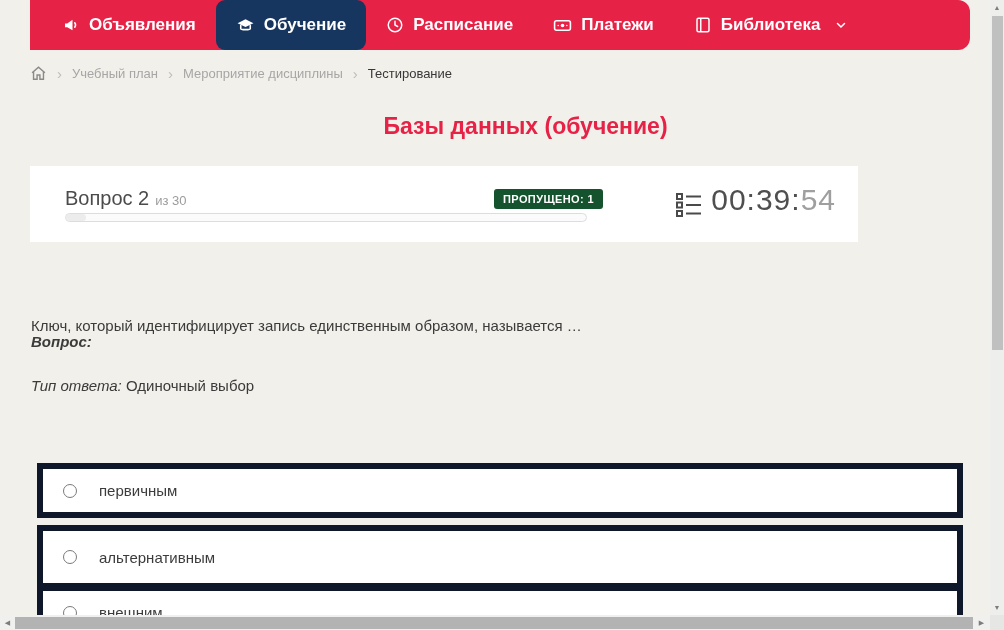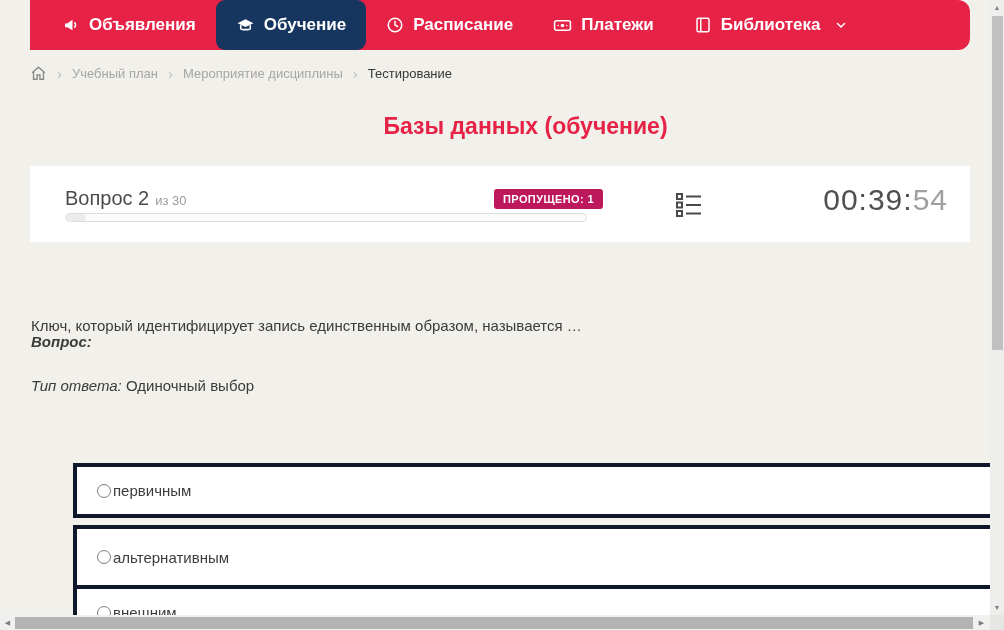--- a/index.html
+++ b/index.html
@@ -23,25 +23,25 @@
   .crumb-link { color:#a6a6a6; cursor:pointer; }
   .crumb-current { color:#383838; }
   .crumb-sep { color:#bdbdbd; font-size:15px; line-height:1; }
   .home-ic { color:#8a8a8a; display:flex; align-items:center; cursor:pointer; }
 
   
   .page-title { position:absolute; left:0; top:113px; width:1004px;
     text-align:center; color:#e62247; font-size:23px; font-weight:700;padding-left:47px; }
 
   
-  .qcard { position:absolute; left:30px; top:166px; width:940px; height:76px;
+  .qcard { position:absolute; left:30px; top:166px; width:828px; height:76px;
     background:#ffffff; }
   .qnum { position:absolute; left:35px; top:21px; font-size:20px; color:#4b4b4b; }
   .qof  { font-size:13px; color:#9c9c9c; font-weight:400; margin-left:6px; }
-  .skip-badge { position:absolute; left:464px; top:23px; background:#be185d;
+  .skip-badge { position:absolute; left:464px; top:23px; background:#14532d;
     color:#ffffff; font-size:11px; font-weight:700; letter-spacing:.4px;
     padding:4px 9px; border-radius:3px; }
   .qprogress { position:absolute; left:35px; top:47px; width:522px; height:9px;
     background:#fbfbfb; border:1px solid #dddddd; border-radius:5px; }
   .qprogress-fill { height:100%; width:20px; background:#ececec; border-radius:5px; }
   .list-ic { position:absolute; left:645px; top:25px; width:28px; height:28px;
     cursor:pointer; color:#4a4a4a; }
   .timer { position:absolute; right:22px; top:17px; font-size:30px;
     letter-spacing:1px; color:#4f4f4f; }
   .timer .secs { color:#9f9f9f; }
@@ -49,22 +49,22 @@
   
   .q-label { position:absolute; left:31px; top:291px; font-size:15px;
     font-weight:700; font-style:italic; color:#3b3b3b;margin-top:42px; }
   .q-text { position:absolute; left:31px; top:317px; width:900px;
     font-size:15px; color:#3b3b3b; }
   .atype { position:absolute; left:31px; top:377px; font-size:15px; color:#3b3b3b; }
   .atype .atype-label { font-weight:400; font-style:italic; }
 
   
   .option { position:absolute; left:37px; width:926px; background:#ffffff;
-    border:4px solid #0f172a; display:flex; align-items:center;
-    padding-left:20px; gap:2px; cursor:pointer;margin-left:36px; }
+    border:6px solid #0f172a; display:flex; align-items:center;
+    padding-left:20px; gap:22px; cursor:pointer; }
   .opt-1 { top:463px; height:55px; }
   .opt-2 { top:525px; height:64px; }
   .opt-3 { top:585px; height:55px; }
   .radio { width:14px; height:14px; border:1px solid #7a7a7a; border-radius:50%;
     background:#ffffff; flex:0 0 auto; }
   .opt-label { font-size:15px; color:#3c3c3c; }
 
   
   .vscroll { position:absolute; right:0; top:0; width:14px; height:615px;
     background:#eeeeec; }

